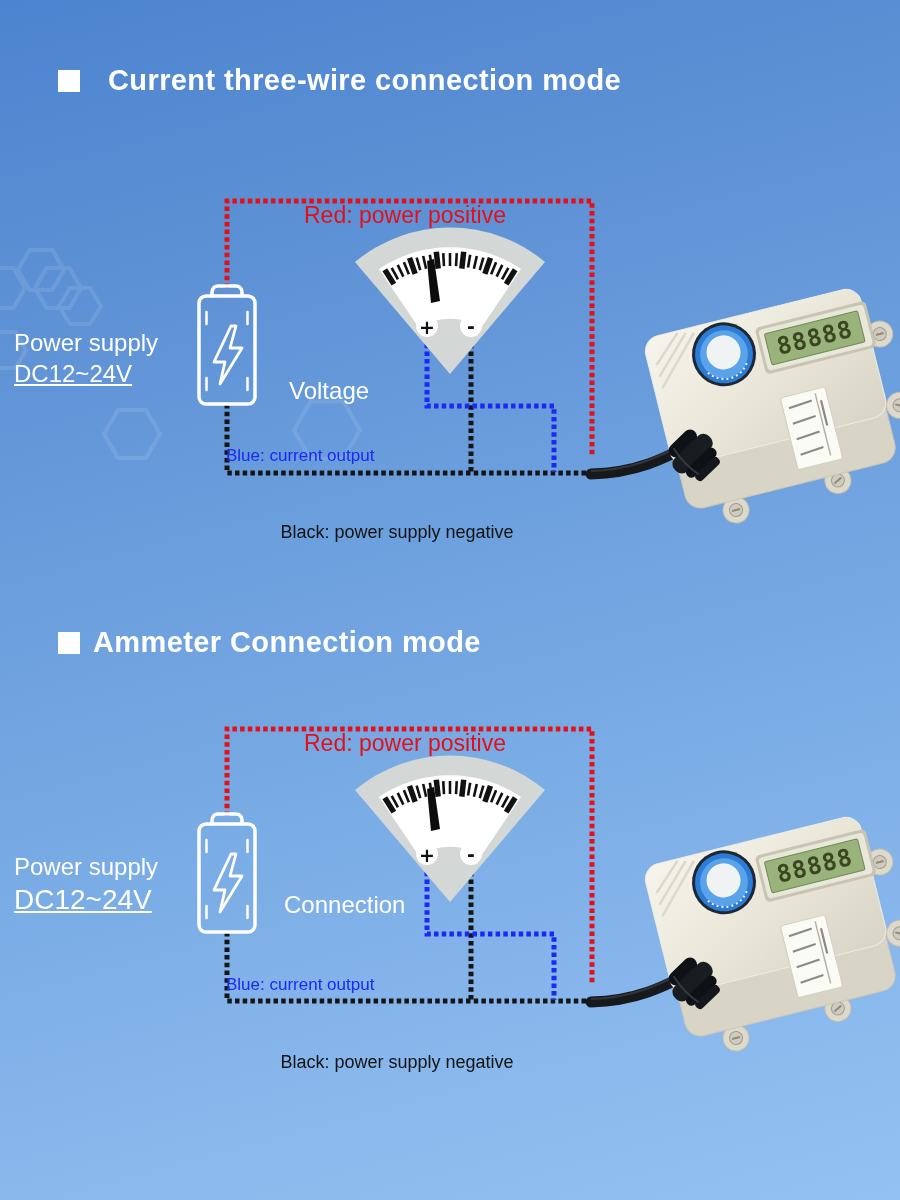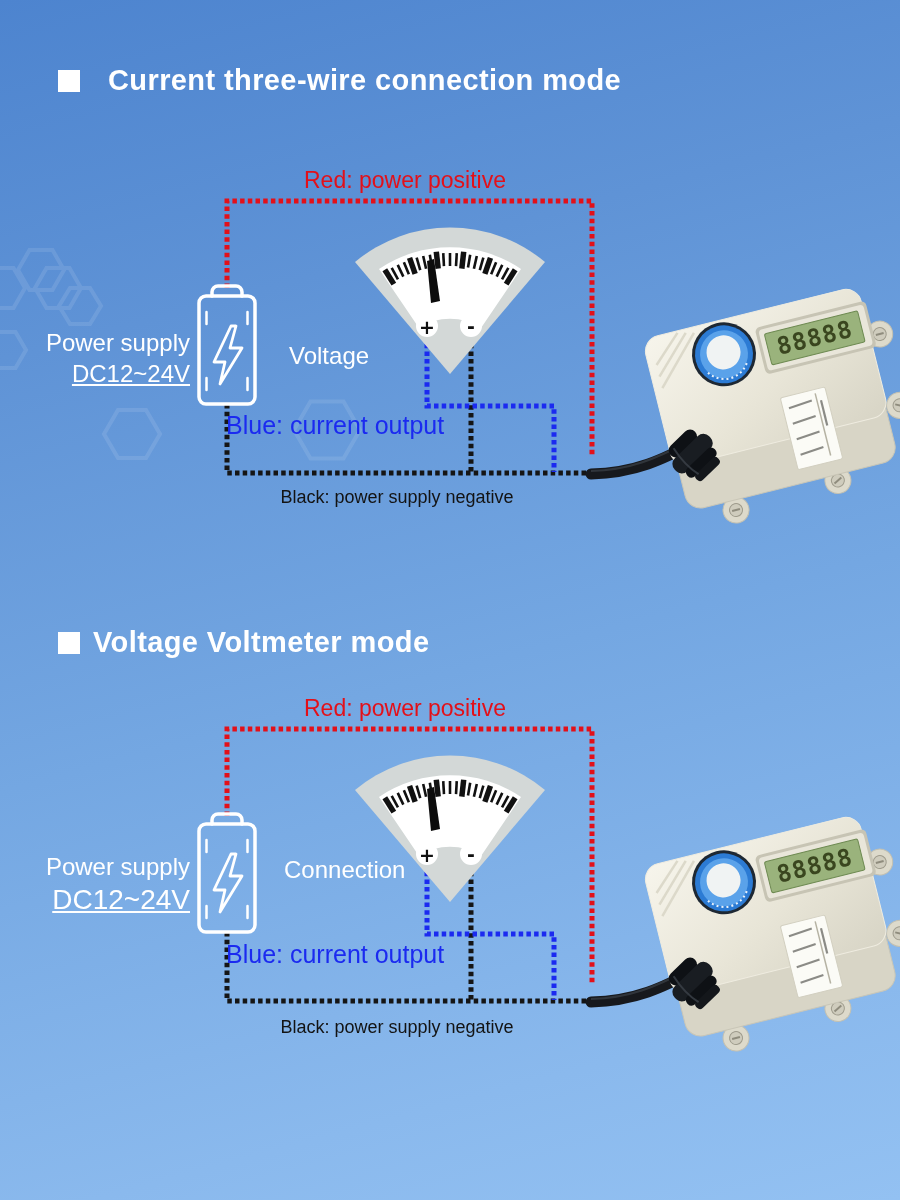--- a/index.html
+++ b/index.html
@@ -4,27 +4,27 @@
 <style>
   html,body{margin:0;padding:0;}
   .canvas{
     position:relative;width:900px;height:1200px;overflow:hidden;
     background:linear-gradient(165deg,#4d84cf 0%,#5f93d6 25%,#74a7e2 55%,#8ab9ed 85%,#93c1f2 100%);
     font-family:"Liberation Sans",sans-serif;
   }
   .heading{position:absolute;display:flex;align-items:center;gap:13px;color:#fff;}
   .heading .bullet{width:22px;height:22px;background:#fff;flex:0 0 auto;}
   .heading .htext{font-size:29px;font-weight:700;letter-spacing:.4px;white-space:nowrap;}
-  .lbl{position:absolute;white-space:nowrap;}
+  .lbl{position:absolute;white-space:nowrap;margin-top:35px;}
   .lbl.center{text-align:center;}
   .red-lbl{color:#e31019;font-size:23px;}
-  .blue-lbl{color:#1b2af0;font-size:25px;}
+  .blue-lbl{color:#1b2af0;font-size:17px;}
   .black-lbl{color:#131313;font-size:18px;}
   .meter-lbl{color:#fff;font-size:24px;}
-  .ps{position:absolute;width:176px;text-align:right;color:#fff;line-height:31px;}
+  .ps{position:absolute;width:176px;text-align:left;color:#fff;line-height:31px;}
   .ps .l1{font-size:24px;}
   .ps .l2{font-size:24px;text-decoration:underline;}
   .ps2 .l2{font-size:28px;line-height:36px;}
   svg.diagram{position:absolute;left:0;}
   .tick{stroke:#111;stroke-width:2.6;}
   .tickb{stroke:#111;stroke-width:5.5;}
   .termtxt{font-family:"DejaVu Sans",sans-serif;font-size:19px;font-weight:700;fill:#111;}
   .lcdtxt{font-family:"DejaVu Sans Mono",monospace;font-size:24px;font-weight:700;fill:#3a461f;letter-spacing:1px;}
 </style>
 </head>
@@ -196,21 +196,21 @@
   </div>
 
   <div class="lbl meter-lbl" style="left:289px;top:342px;">Voltage</div>
 
   <div class="lbl blue-lbl" style="left:226px;top:411px;">Blue: current output</div>
 
   <div class="lbl black-lbl center" style="left:232px;top:487px;width:330px;">Black: power supply negative</div>
 
   <div class="heading" style="left:58px;top:626px;">
     <span class="bullet"></span>
-    <span class="htext">Voltage Voltmeter mode</span>
+    <span class="htext">Ammeter Connection mode</span>
   </div>
 
   <svg class="diagram" style="top:688px;" width="900" height="380" viewBox="0 160 900 380">
     <use href="#diag"></use>
   </svg>
 
   <div class="lbl red-lbl center" style="left:255px;top:695px;width:300px;">Red: power positive</div>
 
   <div class="ps ps2" style="left:14px;top:851px;">
     <div class="l1">Power supply</div>

